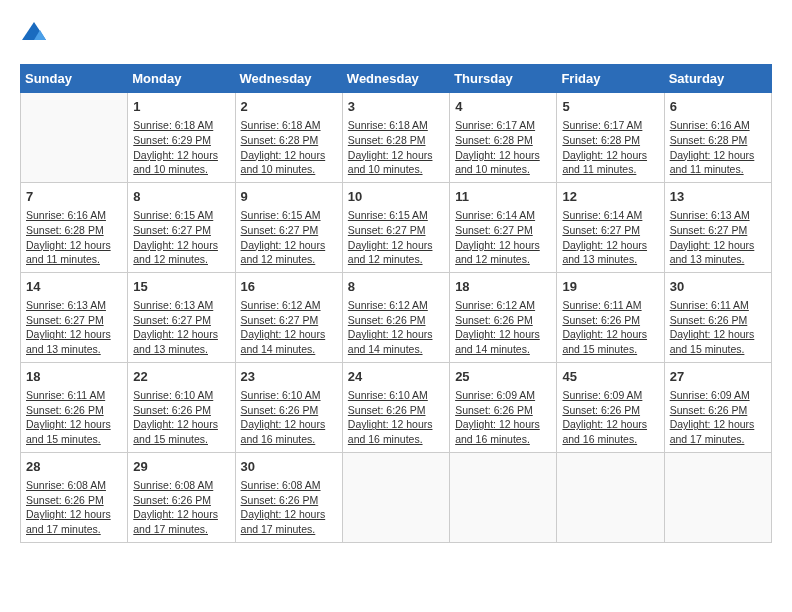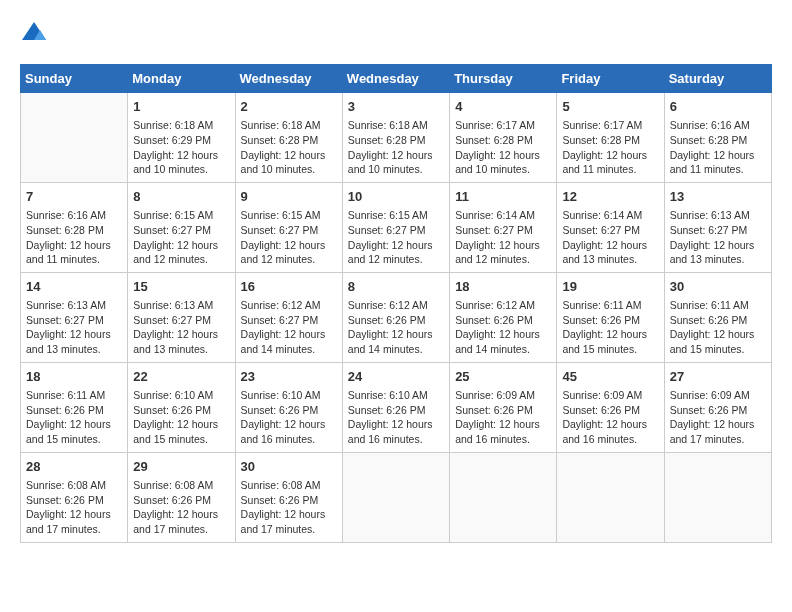--- a/index.html
+++ b/index.html
@@ -80,20 +80,21 @@
       background: #f9f9f9;
     }
     .day-number {
       font-size: 13px;
       font-weight: bold;
       margin-bottom: 2px;
     }
     .day-info {
       font-size: 10.5px;
       color: #333;
+      text-decoration: underline;
     }
   </style>
 </head>
 <body>
 
 <div class="header-area">
   <div class="logo">
     <svg class="logo-icon" viewBox="0 0 28 28">
       <polygon points="14,2 26,20 2,20" fill="#1a6bbf"></polygon>
       <polygon points="20,10 26,20 14,20" fill="#4a9fe8"></polygon>

